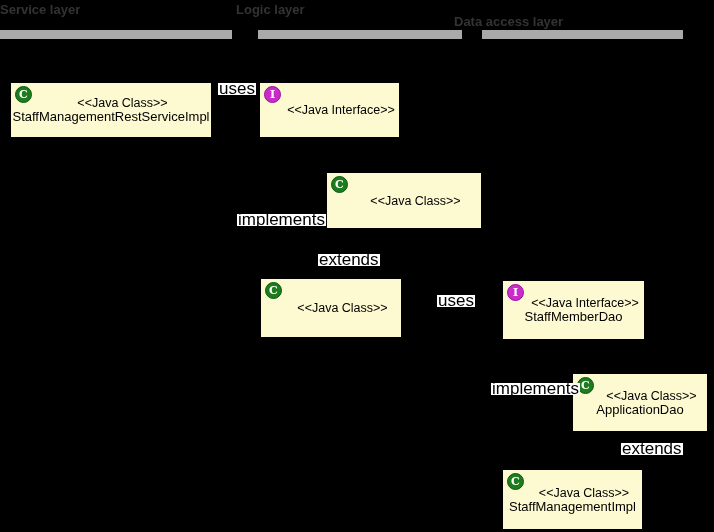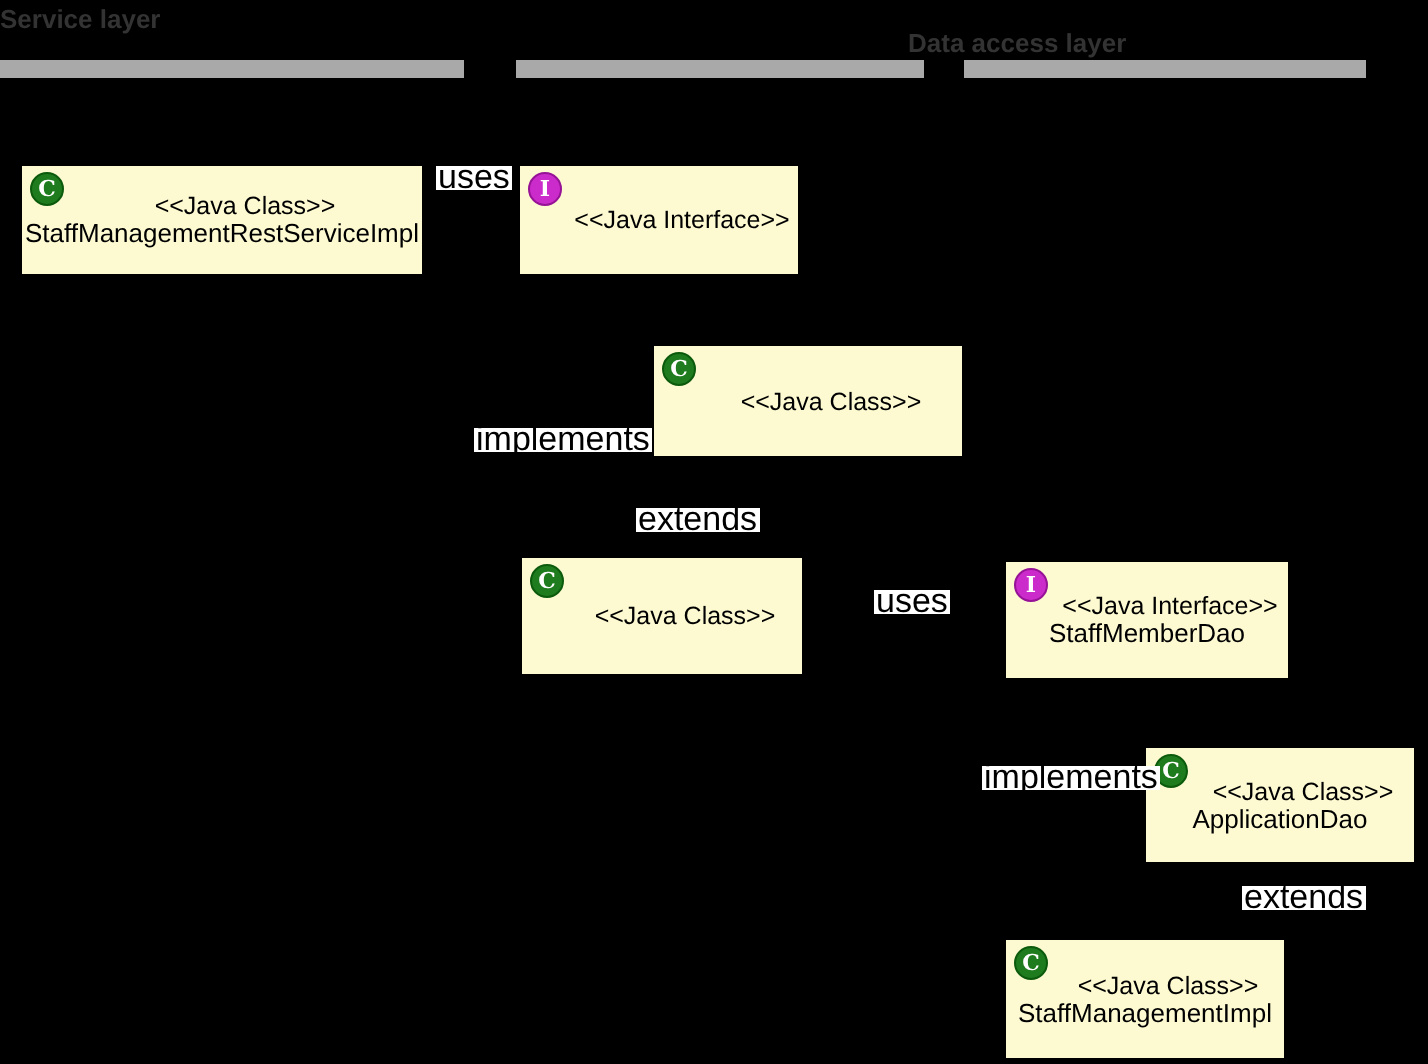--- a/index.html
+++ b/index.html
@@ -66,20 +66,21 @@
   }
 </style>
 </head>
 <body>
 
 <div class="layer" style="left:0;width:232px;">
   <div class="layer-title">Service layer</div>
   <div class="layer-bar"></div>
 </div>
 <div class="layer" style="left:258px;width:204px;">
+  <div class="layer-title" style="left:-22px;">Logic layer</div>
   <div class="layer-bar"></div>
 </div>
 <div class="layer" style="left:482px;width:201px;">
   <div class="layer-title" style="left:-28px;margin-top:12px;">Data access layer</div>
   <div class="layer-bar"></div>
 </div>
 
 <div class="node" style="left:10px;top:82px;width:202px;height:56px;">
   <span class="badge class">C</span>
   <div class="stereo">&lt;&lt;Java Class&gt;&gt;</div>

